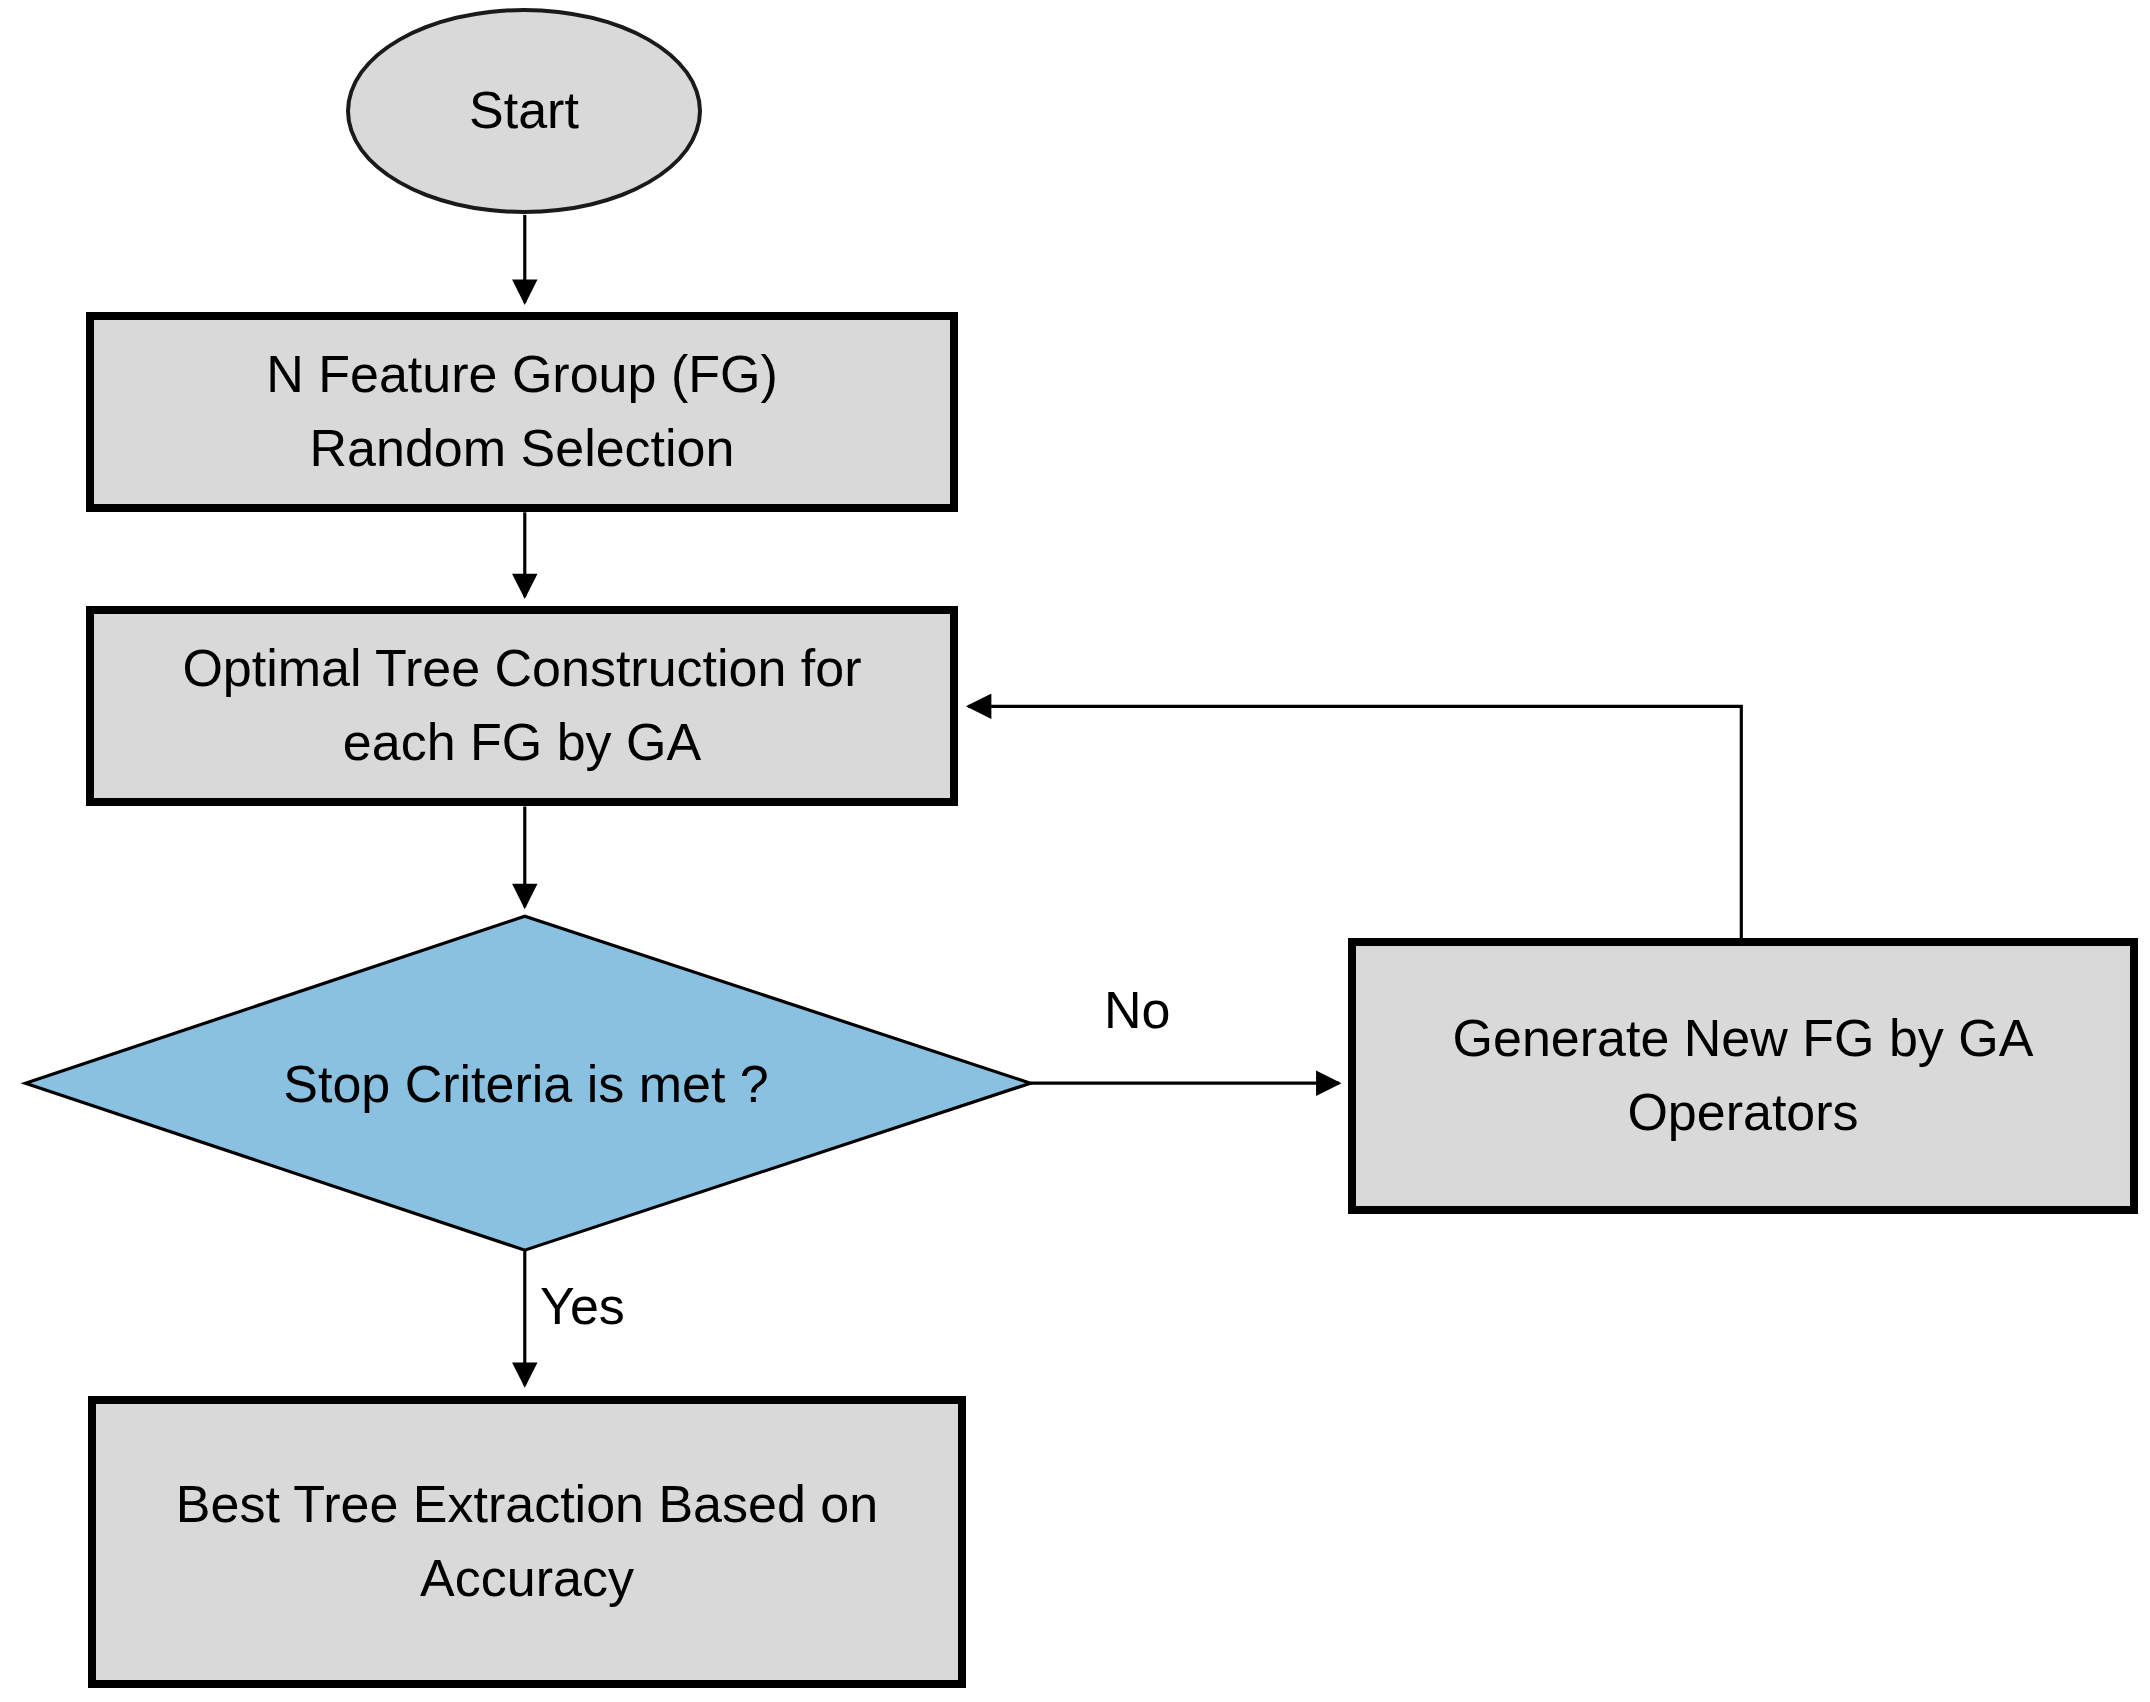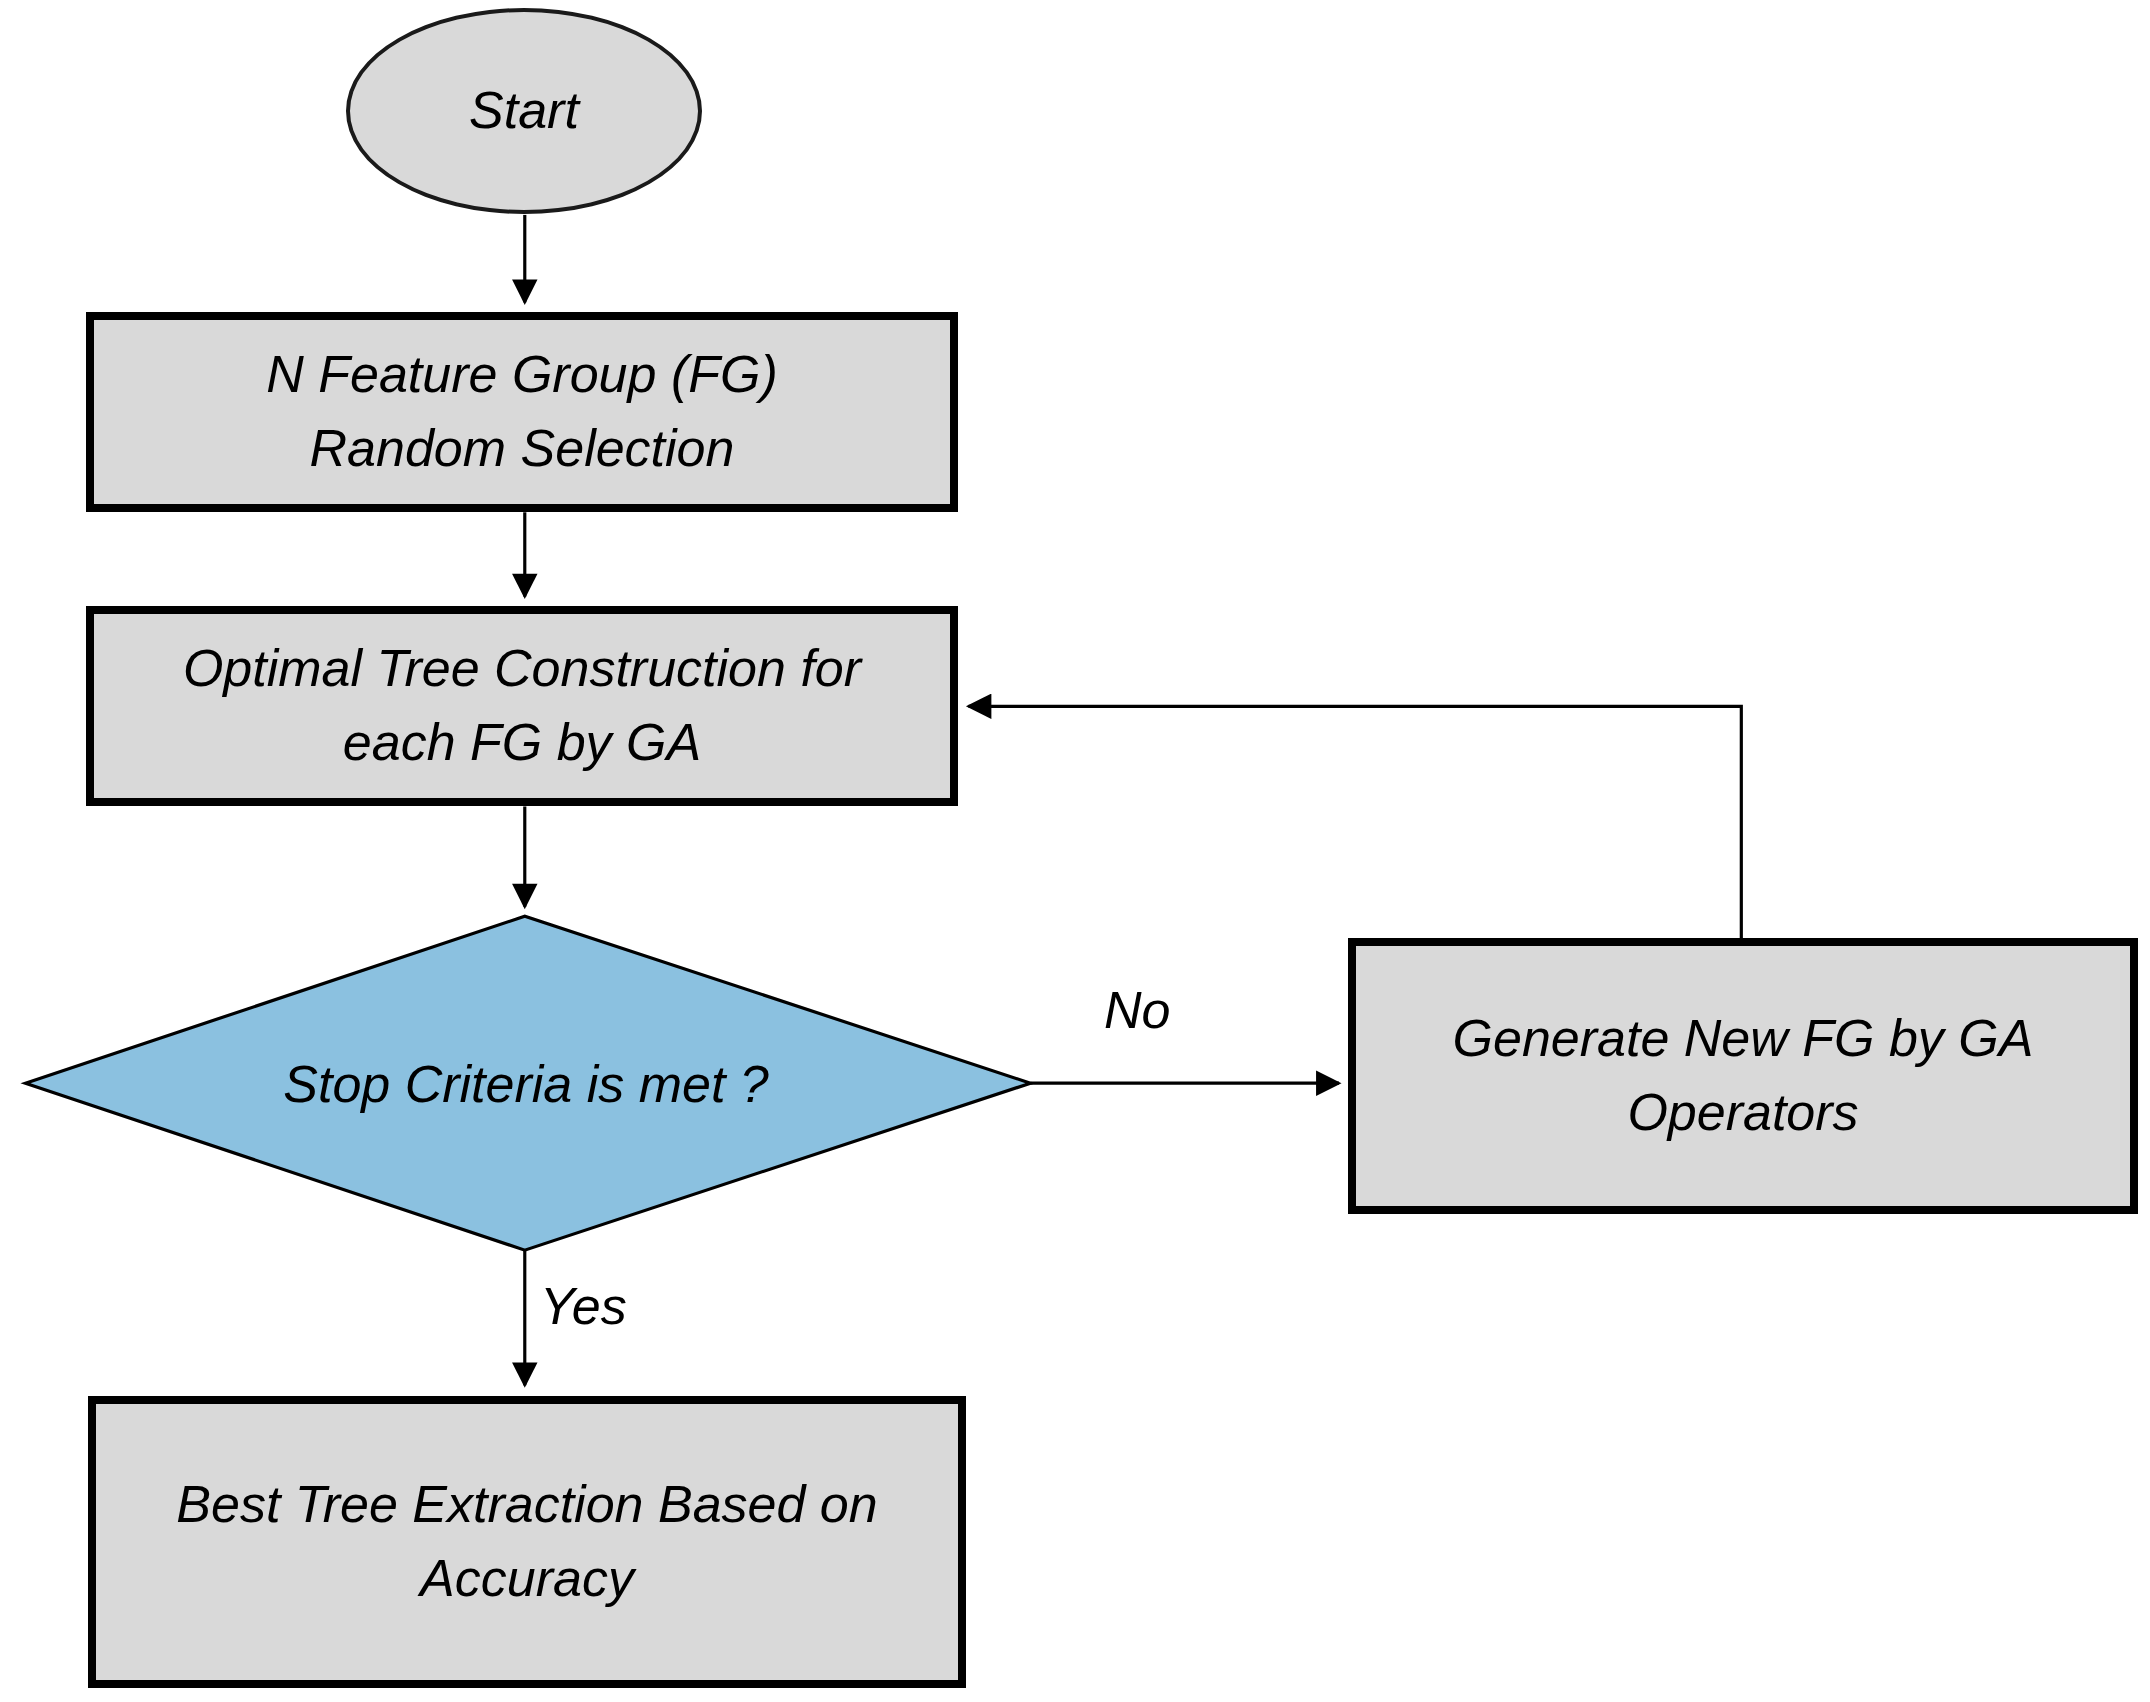--- a/index.html
+++ b/index.html
@@ -6,21 +6,20 @@
     margin: 0;
     padding: 0;
     background: #ffffff;
     font-family: "Liberation Sans", sans-serif;
   }
   .viewport {
     width: 2151px;
     height: 1703px;
     overflow: hidden;
     background: #ffffff;
-    font-style: italic;
   }
   .stage {
     position: relative;
     width: 1075px;
     height: 851px;
     transform: scale(2);
     transform-origin: top left;
     background: #ffffff;
     color: #000000;
   }

